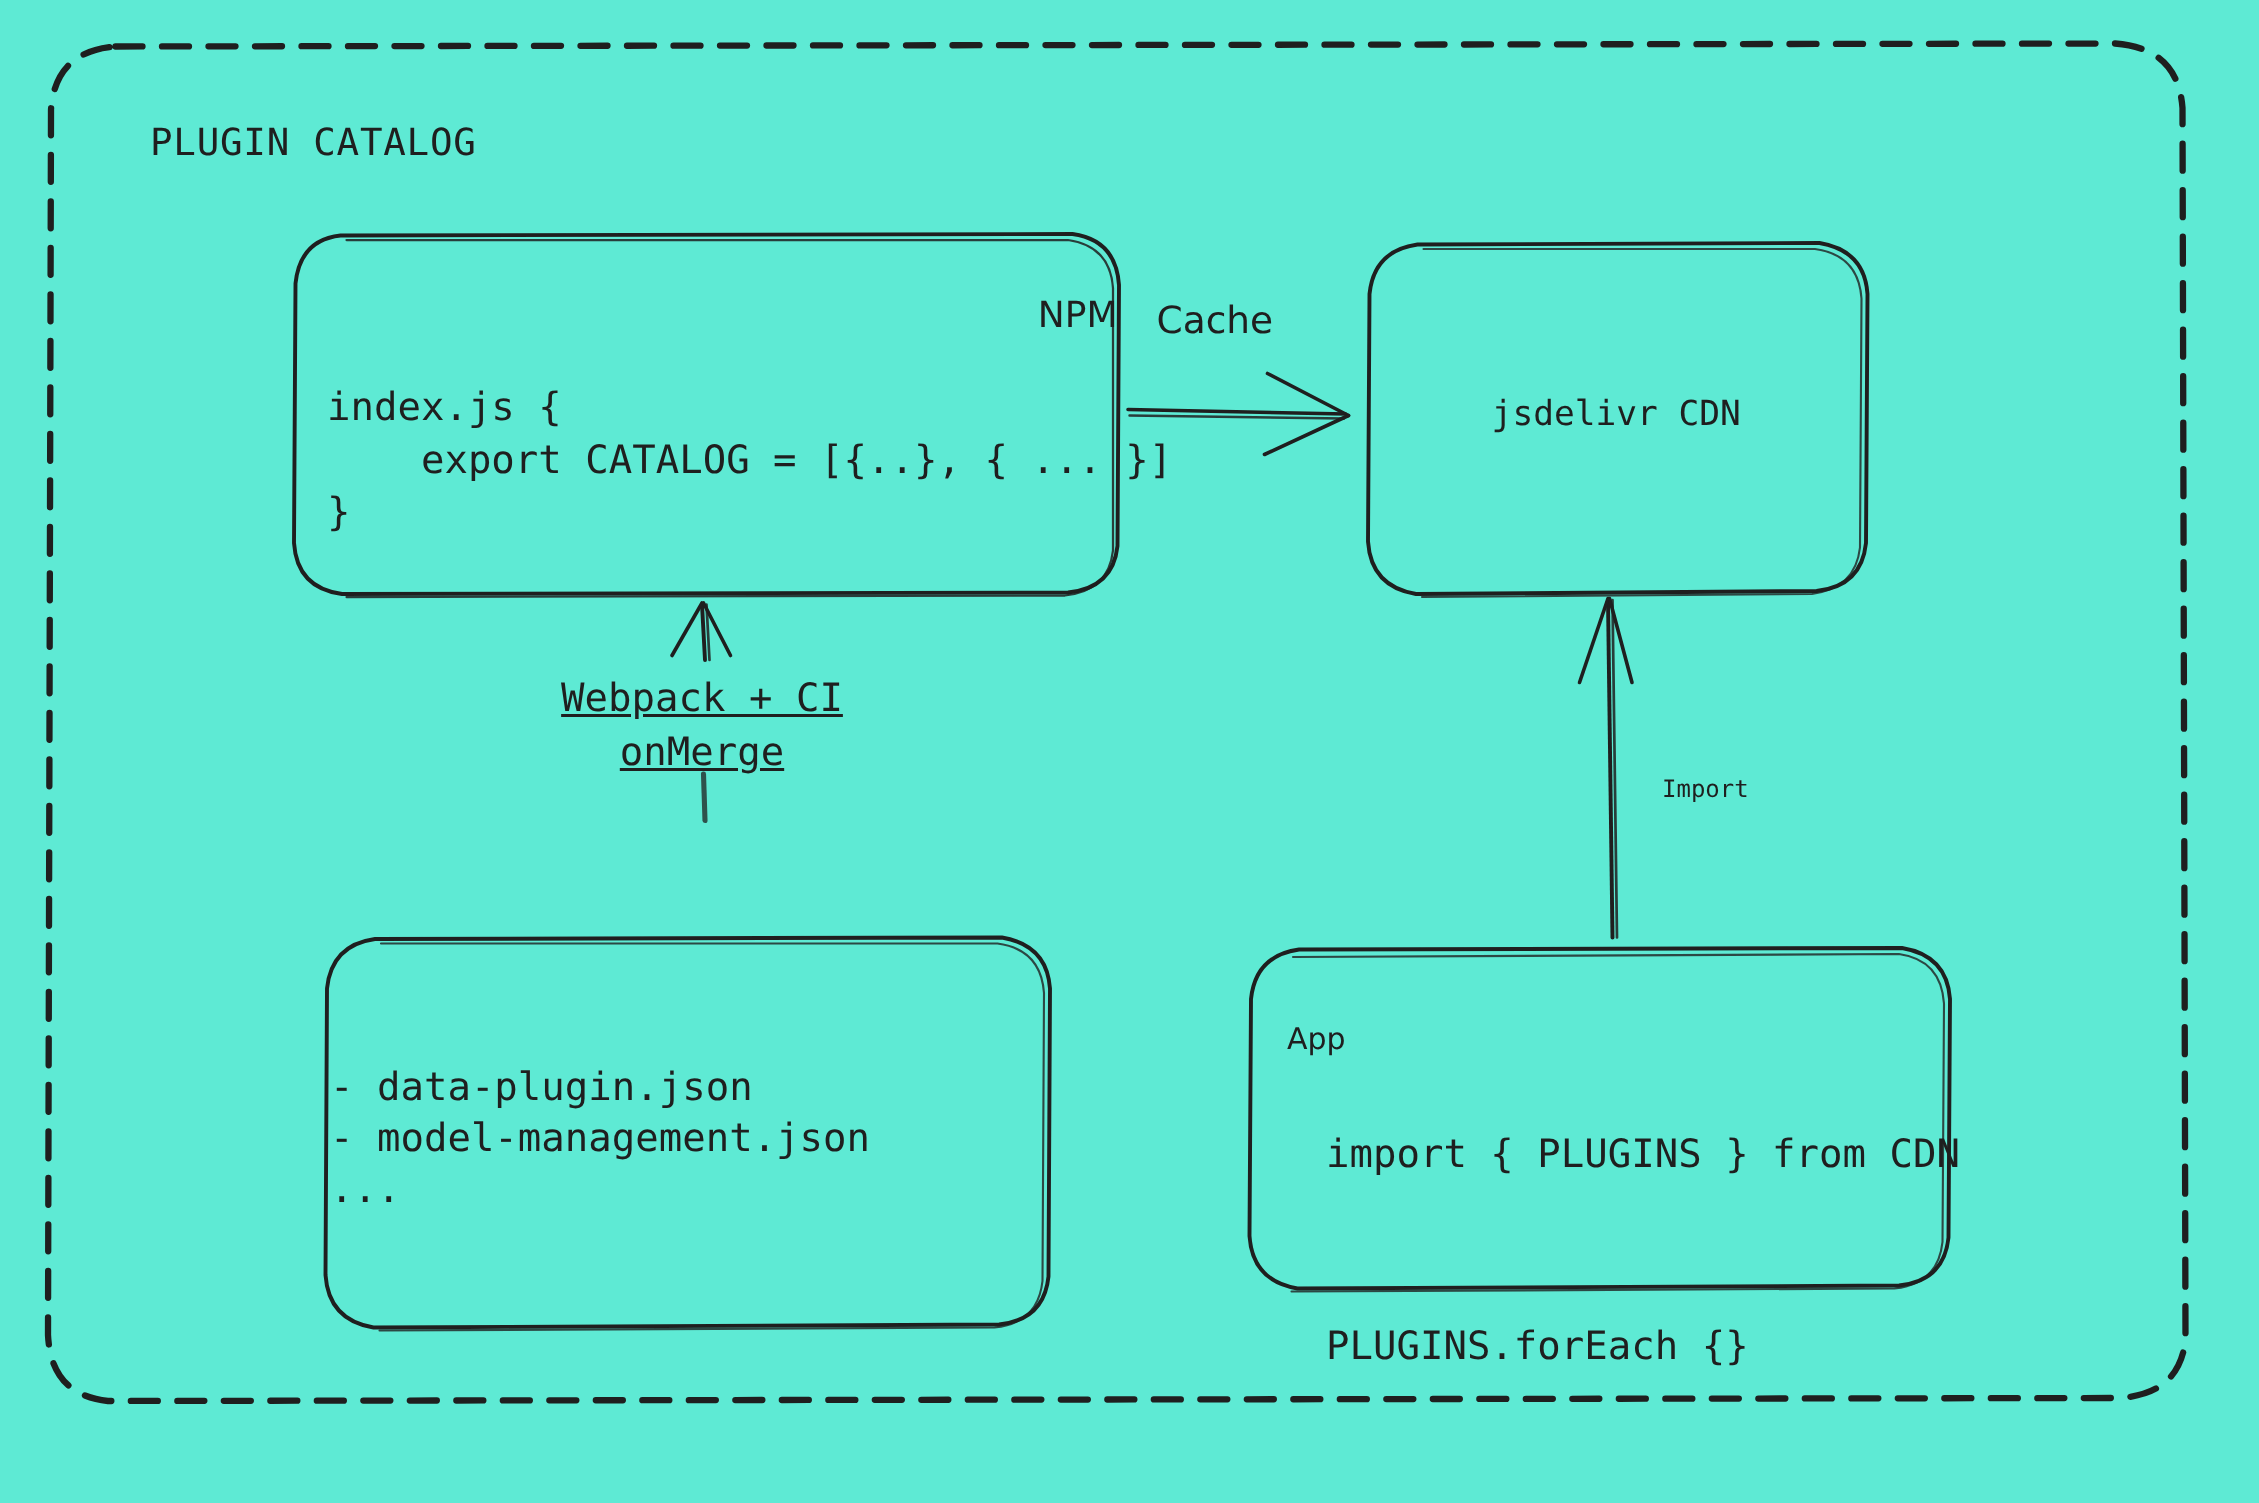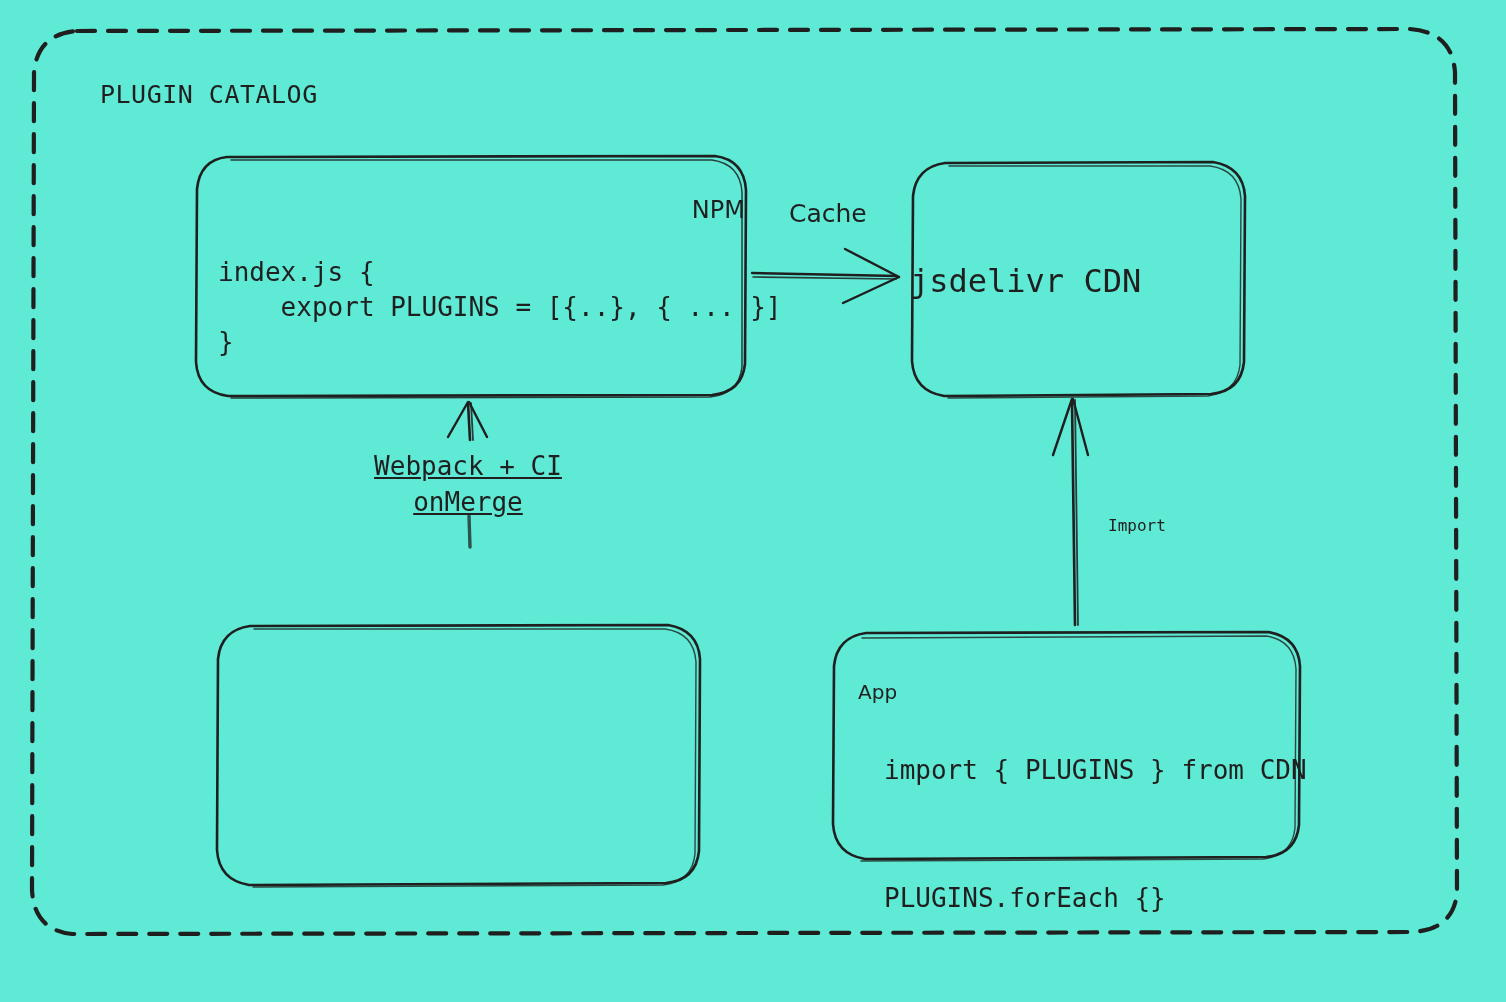--- a/index.html
+++ b/index.html
@@ -61,26 +61,27 @@
     top: 255px;
     font-size: 26px;
     line-height: 35px;
   }
 
   
   #cdn-title {
     left: 910px;
     top: 265px;
     width: 335px;
-    font-size: 32px;
+    text-align: center;
+    font-size: 23px;
   }
 
   
   #cache-label {
-    left: 789px;
+    left: 771px;
     top: 201px;
     font-size: 25px;
   }
   #webpack-label {
     left: 290px;
     top: 448px;
     width: 356px;
     text-align: center;
     font-size: 26px;
     line-height: 36px;
@@ -172,33 +173,36 @@
       </g>
 
     </g>
   </svg>
 
   <div class="txt mono" id="group-title">PLUGIN CATALOG</div>
 
   <div class="txt sans" id="npm-title">NPM</div>
 
   <div class="txt mono" id="npm-code">index.js {
-    export PLUGINS = [{..}, { ... }]
+    export CATALOG = [{..}, { ... }]
 }</div>
 
   <div class="txt mono" id="cdn-title">jsdelivr CDN</div>
 
   <div class="txt sans" id="cache-label">Cache</div>
 
   <div class="txt mono" id="webpack-label">Webpack + CI
 onMerge</div>
 
   <div class="txt mono" id="import-label">Import</div>
 
 
+  <div class="txt mono" id="repo-lines">- data-plugin.json
+- model-management.json
+...</div>
 
   <div class="txt sans" id="app-title">App</div>
 
   <div class="txt mono" id="app-code">import { PLUGINS } from CDN
 
 PLUGINS.forEach {}</div>
 
 </div>
 
 </body></html>

